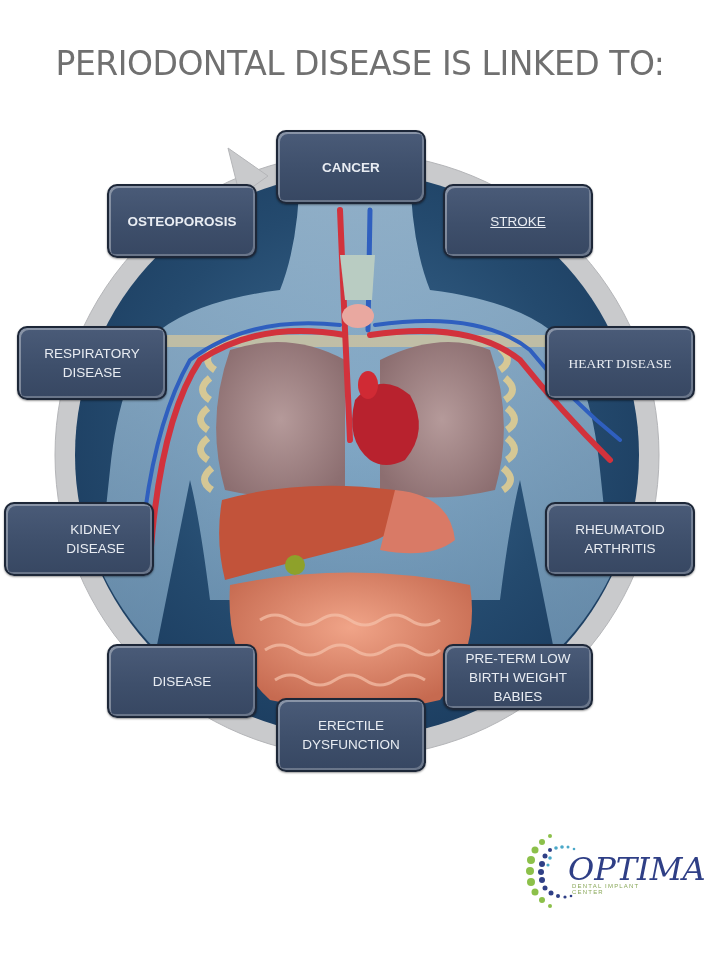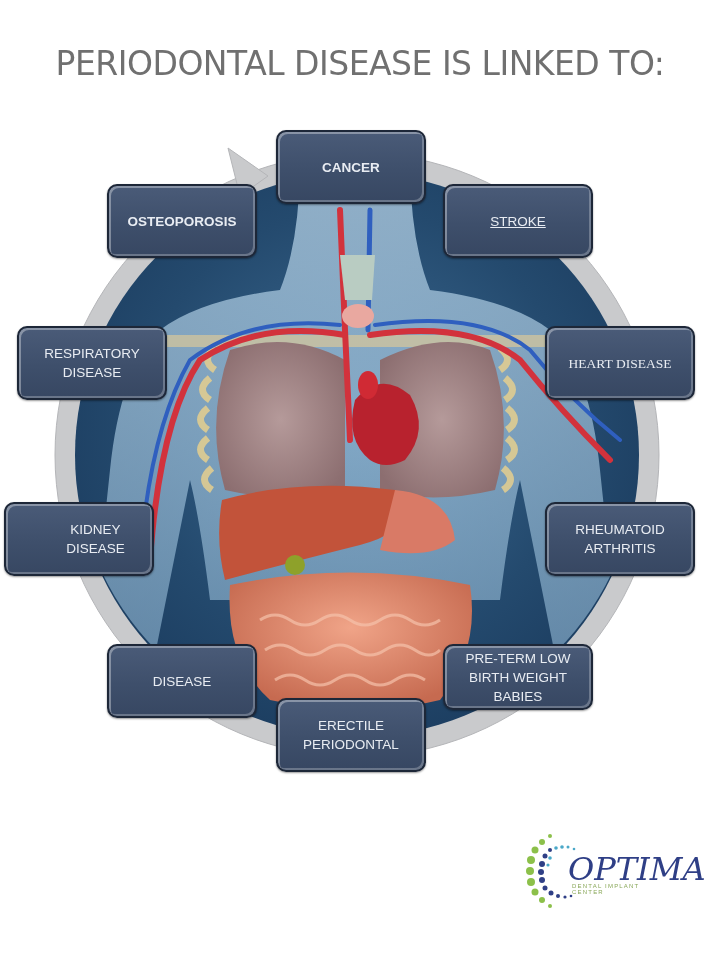--- a/index.html
+++ b/index.html
@@ -97,21 +97,21 @@
 
 <div class="box" style="left:276px;top:130px;font-weight:bold;">CANCER</div>
 <div class="box" style="left:443px;top:184px;text-decoration:underline;">STROKE</div>
 <div class="box" style="left:545px;top:326px;font-family:Liberation Serif, serif;">HEART DISEASE</div>
 <div class="box" style="left:545px;top:502px;">RHEUMATOID
 ARTHRITIS</div>
 <div class="box" style="left:443px;top:644px;height:66px;">PRE-TERM LOW
 BIRTH WEIGHT
 BABIES</div>
 <div class="box" style="left:276px;top:698px;">ERECTILE
-PERIODONTAL</div>
+DYSFUNCTION</div>
 <div class="box" style="left:107px;top:644px;">DISEASE</div>
 <div class="box" style="left:4px;top:502px;padding-left:41px;">KIDNEY DISEASE</div>
 <div class="box" style="left:17px;top:326px;">RESPIRATORY
 DISEASE</div>
 <div class="box" style="left:107px;top:184px;font-weight:bold;">OSTEOPOROSIS</div>
 
 <div class="logo">
   <svg width="60" height="80" viewBox="0 0 60 80" style="position:absolute;left:0;top:0;">
     <g fill="#8cc04a">
       <circle cx="30" cy="4" r="2"></circle>

